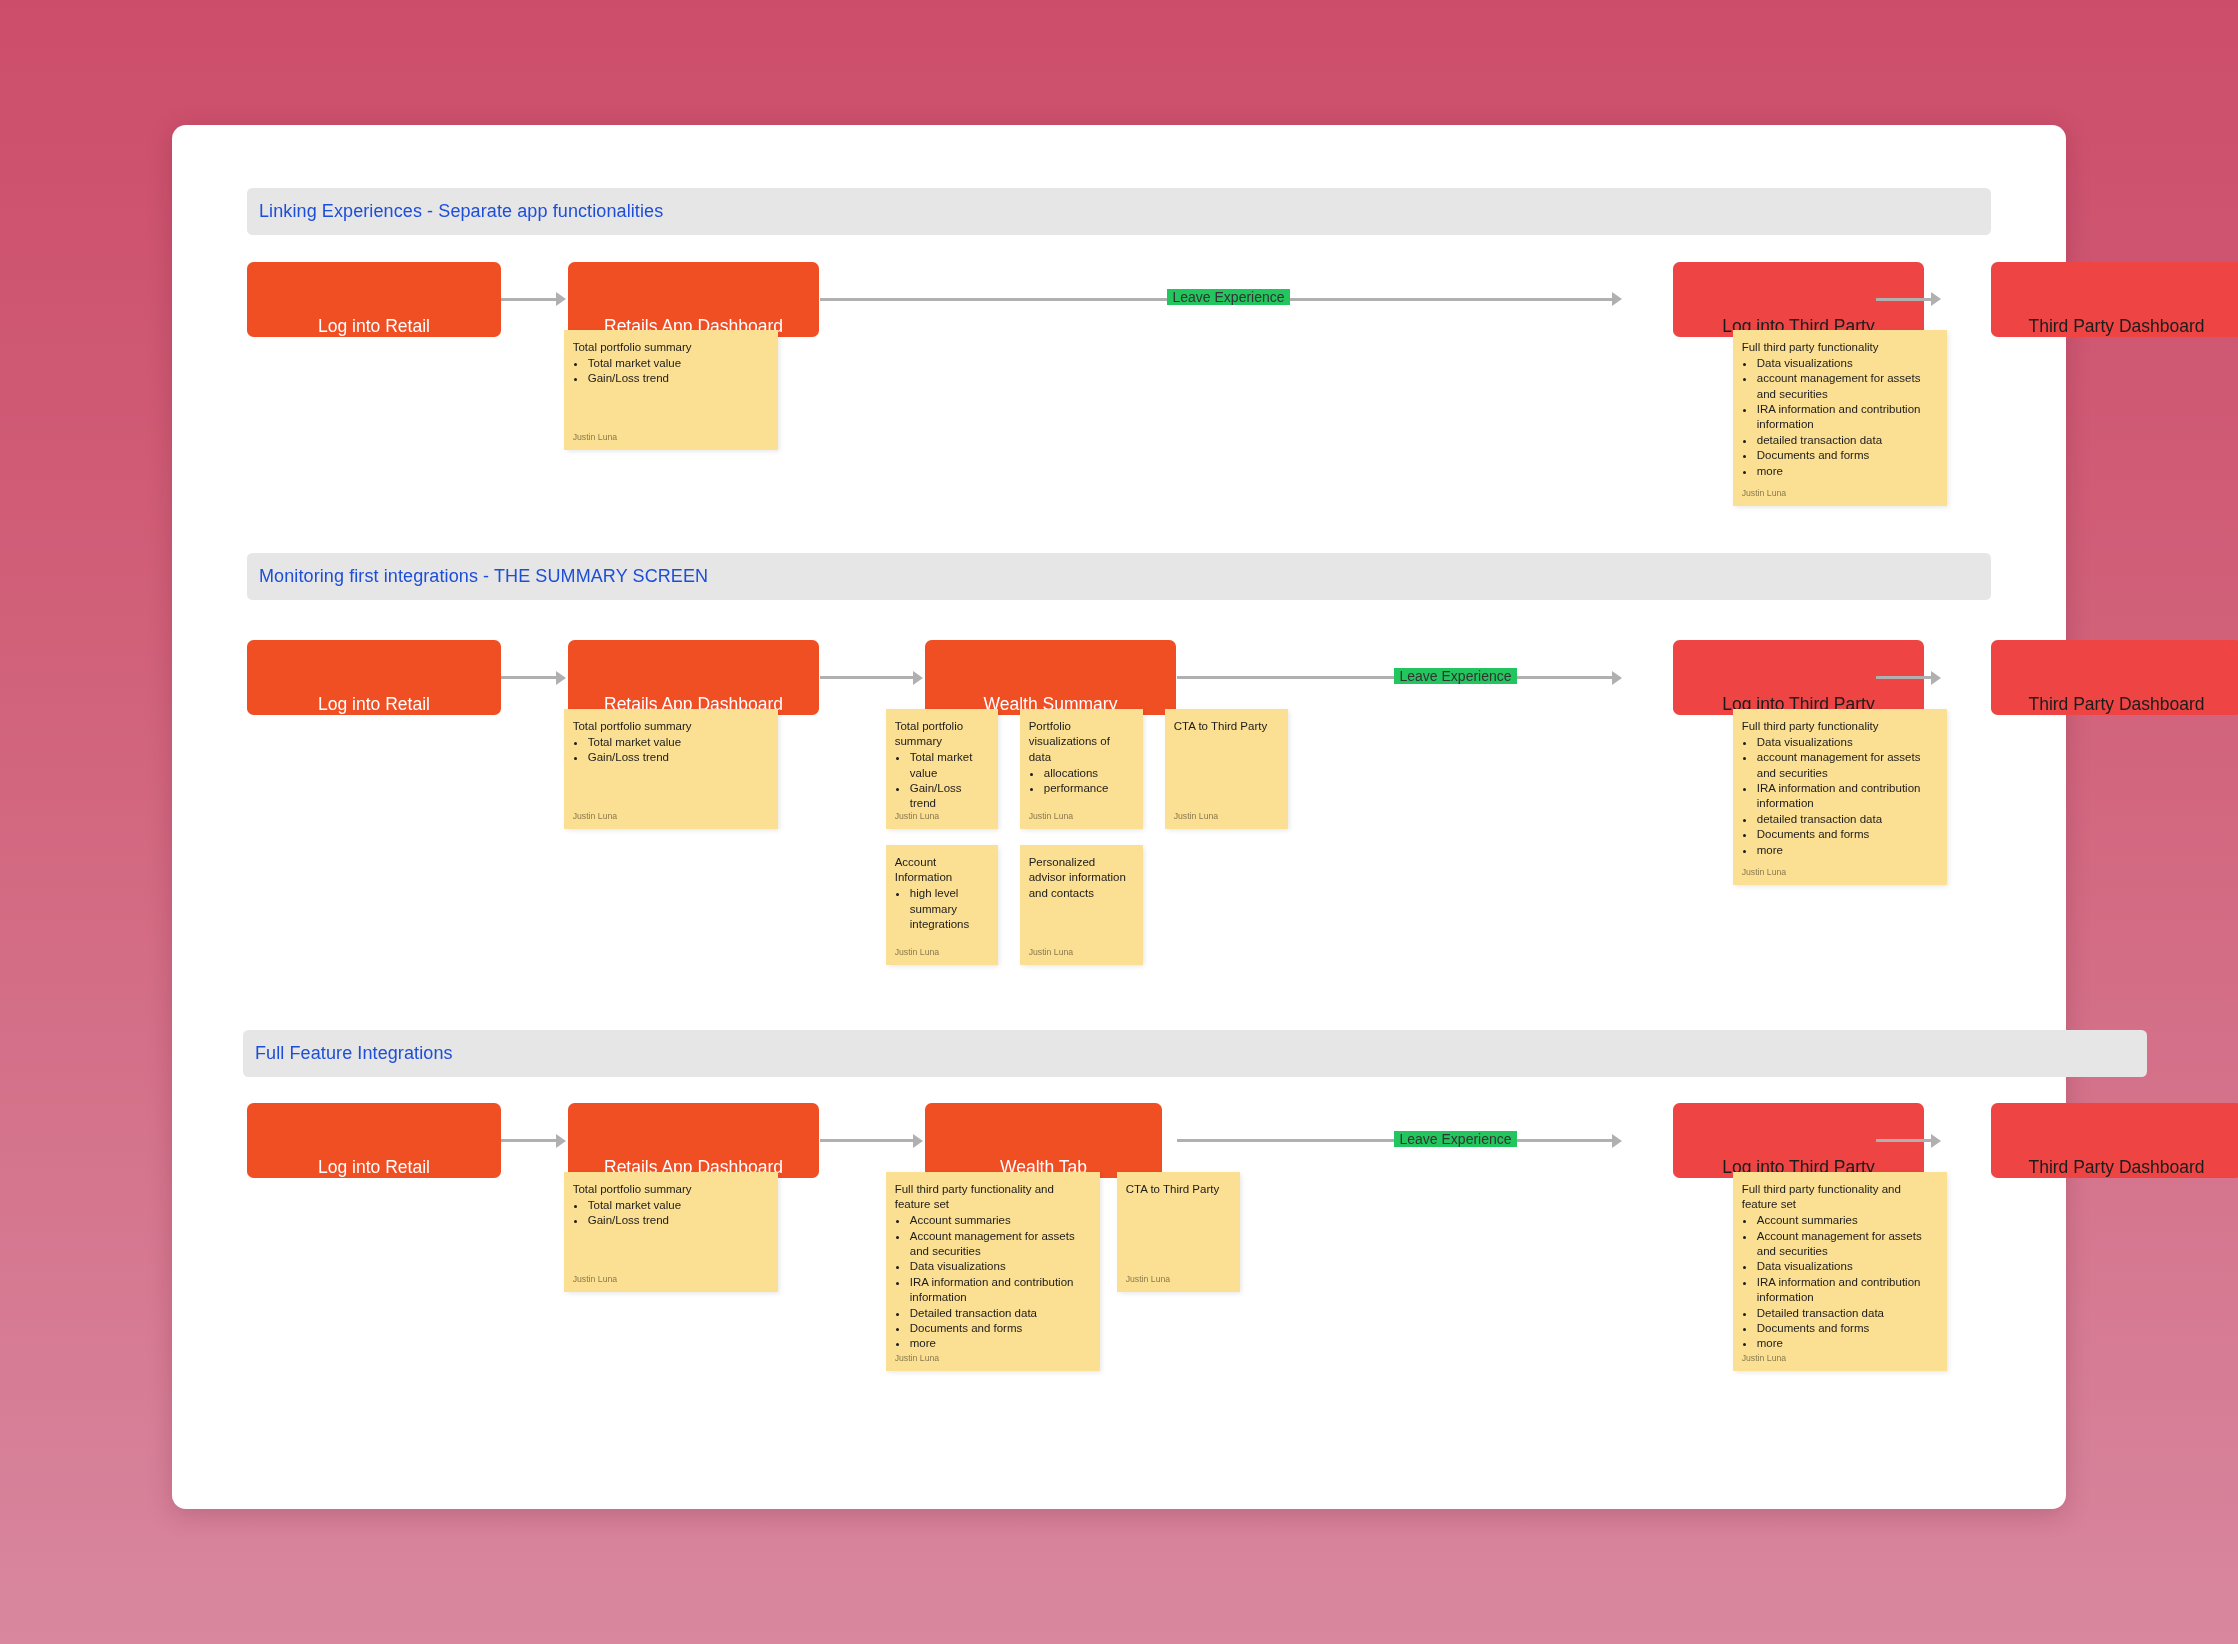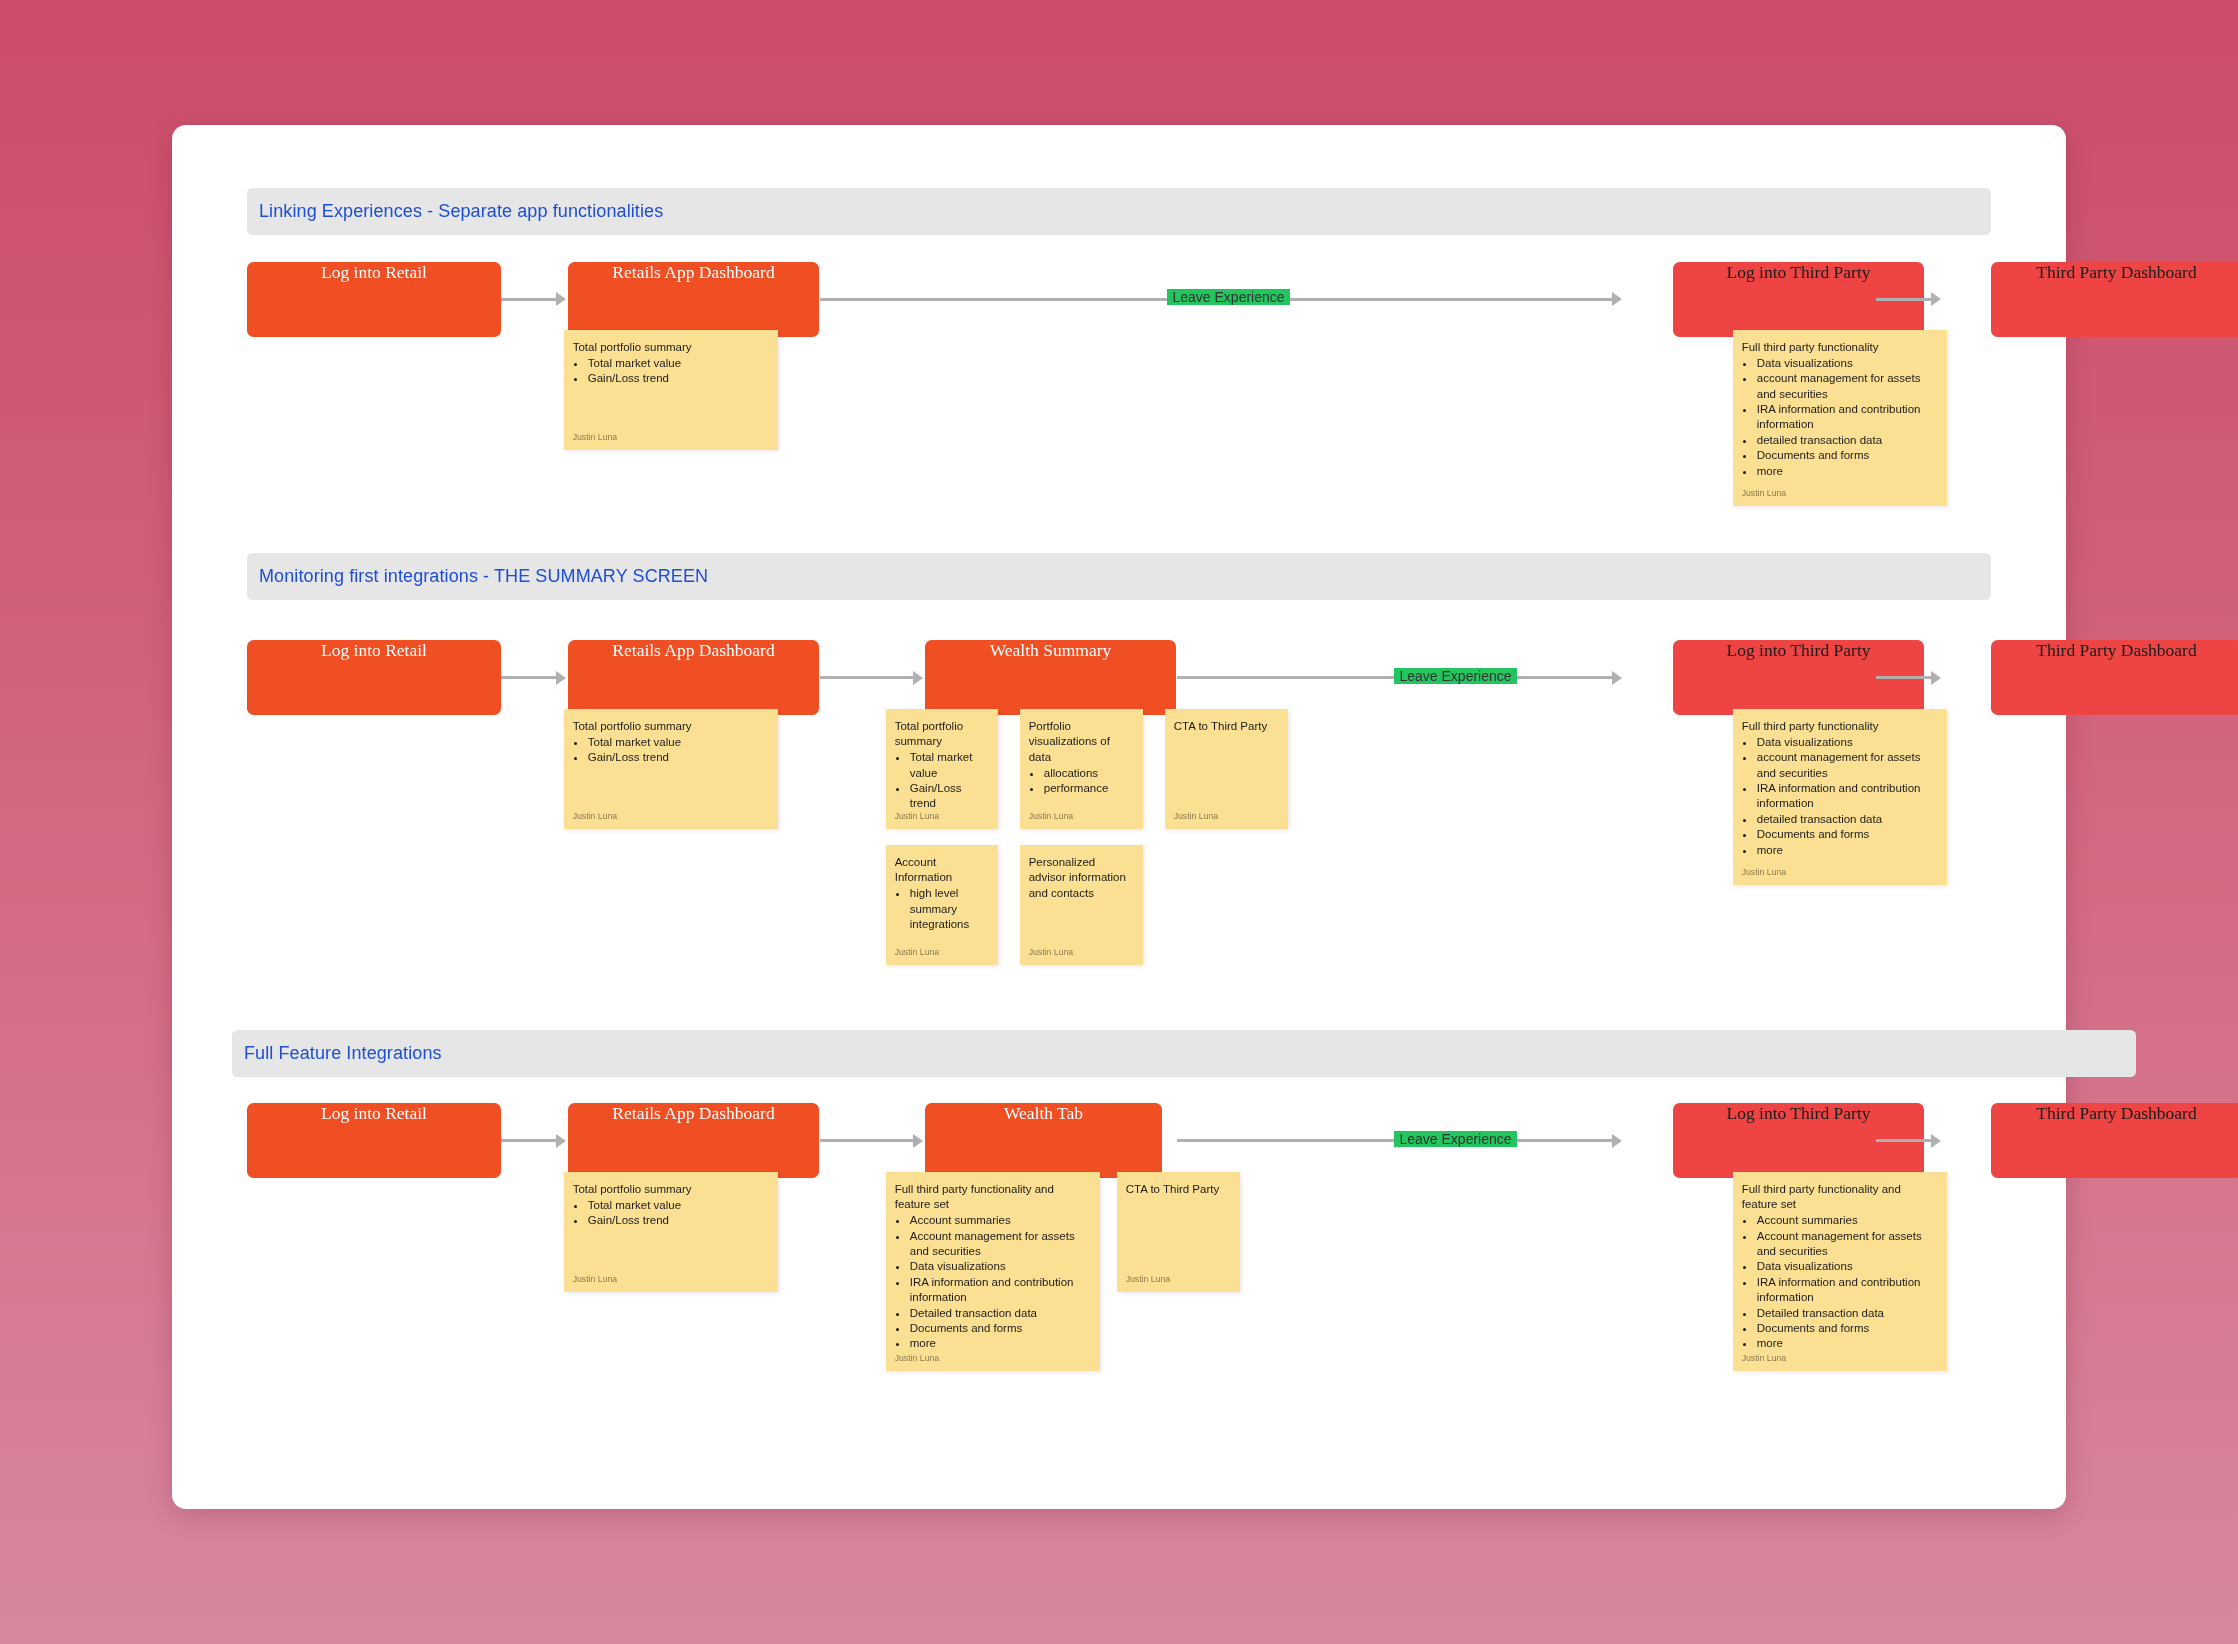--- a/index.html
+++ b/index.html
@@ -32,27 +32,26 @@
   .section-header span {
     font-size: 18px;
     color: #1d4ed8;
     letter-spacing: 0.1px;
   }
 
   .node {
     position: absolute;
     border-radius: 6.6px;
     display: flex;
-    align-items: flex-start;
+    align-items: flex-end;
     justify-content: center;
     text-align: center;
     font-size: 17.5px;
     line-height: 1.2;
     padding: 0 16px;
-    font-family: Liberation Serif, serif;
   }
   .node.orange { background: #f04e23; color: #ffffff; }
   .node.pink   { background: #ef4444; color: #1c1c1c; margin-left: 48px; }
 
   .connector {
     position: absolute;
     height: 2.7px;
     background: #b0b0b0;
   }
   .arrowhead {
@@ -238,21 +237,21 @@
         <li>Data visualizations</li>
         <li>account management for assets and securities</li>
         <li>IRA information and contribution information</li>
         <li>detailed transaction data</li>
         <li>Documents and forms</li>
         <li>more</li>
       </ul>
       <div class="author">Justin Luna</div>
     </div>
 
-    <div class="section-header" style="left:60px; top:905px; width:1904px;">
+    <div class="section-header" style="left:71px; top:905px; width:1904px;">
       <span>Full Feature Integrations</span>
     </div>
 
     <div class="node orange" style="left:75px; top:978px; width:254px; height:75px;">
       <span>Log into Retail</span>
     </div>
     <div class="connector" style="left:329px; top:1014px; width:55px;"></div>
     <div class="arrowhead" style="left:384px; top:1009px;"></div>
 
     <div class="node orange" style="left:396px; top:978px; width:251px; height:75px;">

